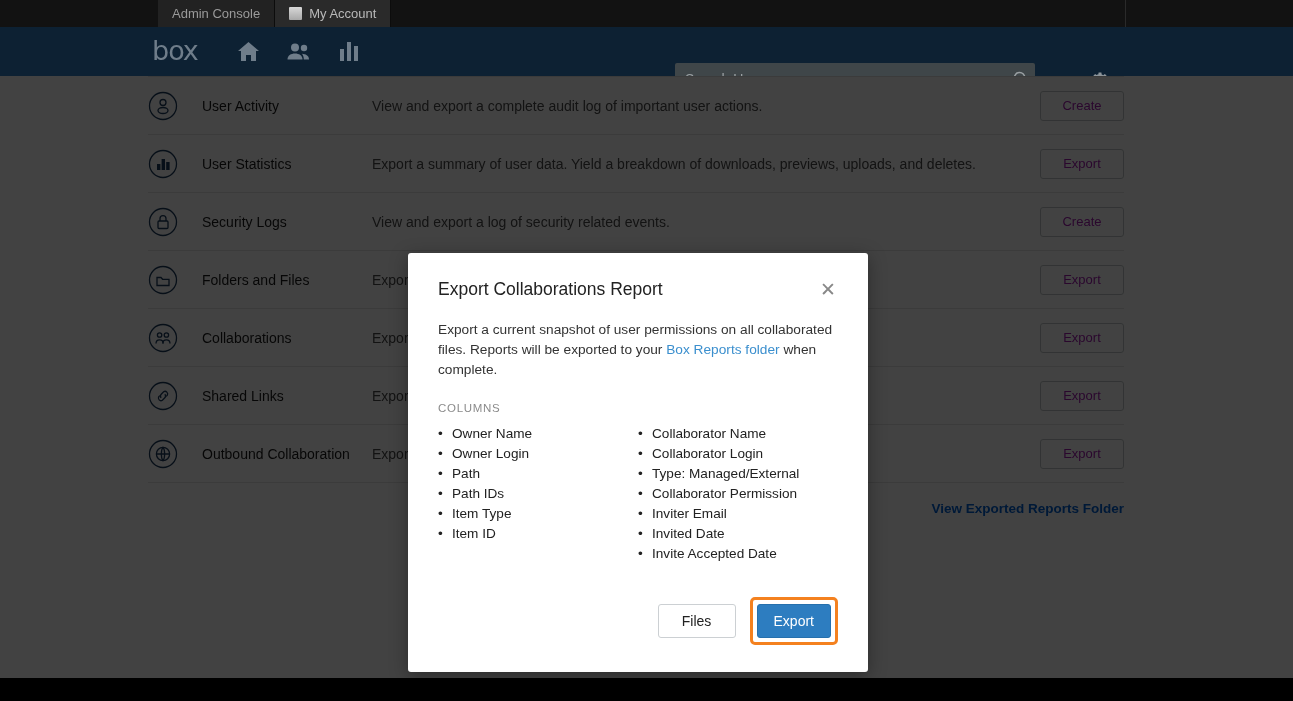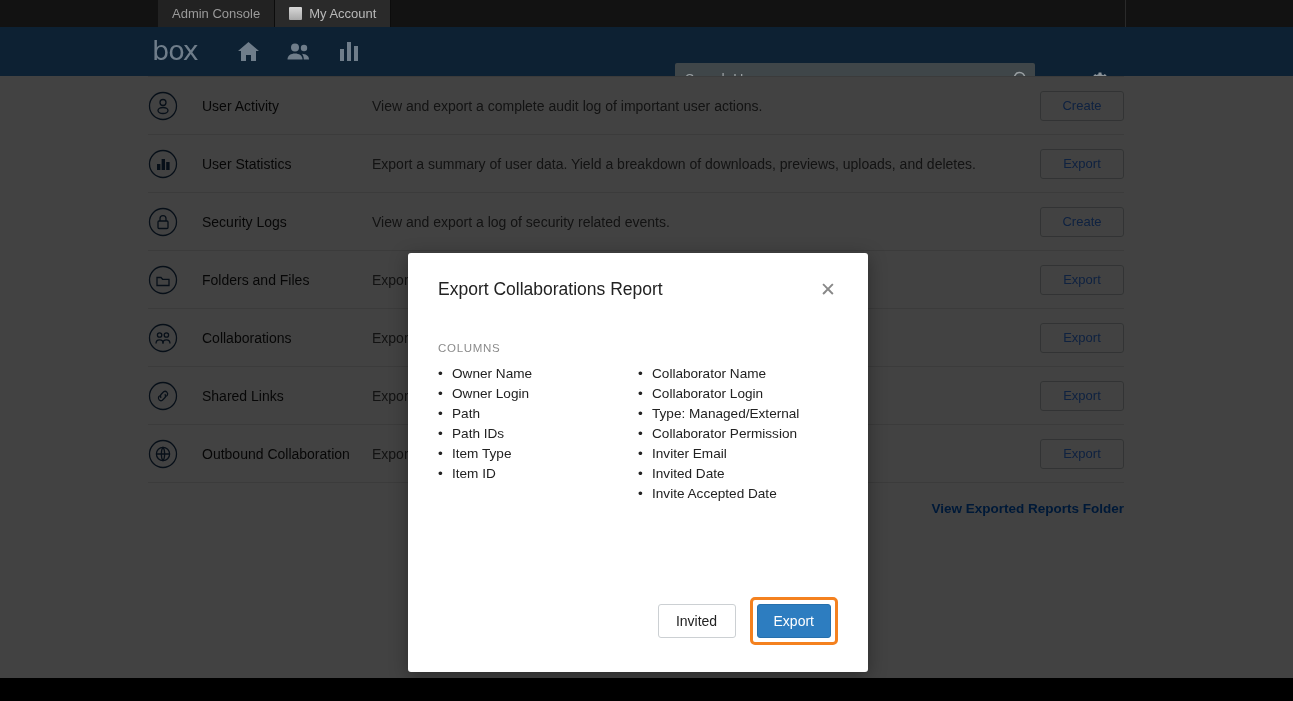--- a/index.html
+++ b/index.html
@@ -95,21 +95,21 @@
   .report-row .rname {
     width: 170px; flex: none; font-size: 14px; color: #1a1a1a;
   }
   .report-row .rdesc {
     flex: 1; font-size: 14px; color: #4a4a4a;
   }
   .report-row .raction { width: 100px; flex: none; display:flex; justify-content:flex-end; }
   .btn-outline {
     min-width: 84px; height: 30px; padding: 0 14px;
     border: 1px solid #c2c6c9; background: #fff; border-radius: 3px;
-    font-size: 13px; color: #3b82f6; cursor: pointer;
+    font-size: 13px; color: #a21caf; cursor: pointer;
     font-family: "Liberation Sans", sans-serif;
   }
   .table-footer {
     border-top: 1px solid #e2e3e4; height: 52px;
     display: flex; align-items: center; justify-content: flex-end;
   }
   .footer-link {
     font-size: 13.5px; color: #0061d5; text-decoration: none; font-weight: bold;
   }
 
@@ -358,20 +358,23 @@
 
   <div class="page-dim"></div>
 
   <div class="modal">
     <div class="modal-head">
       <div class="modal-title">Export Collaborations Report</div>
       <button class="modal-close">✕</button>
     </div>
 
     <div class="modal-body">
+      <div class="modal-desc">
+        <span>Export a current snapshot of user permissions on all collaborated files. Reports will be exported to your </span><a href="#">Box Reports folder</a><span> when complete.</span>
+      </div>
 
       <div class="columns-label">COLUMNS</div>
 
       <div class="columns-grid">
         <div class="col">
           <ul>
             <li>Owner Name</li>
             <li>Owner Login</li>
             <li>Path</li>
             <li>Path IDs</li>
@@ -387,21 +390,21 @@
             <li>Collaborator Permission</li>
             <li>Inviter Email</li>
             <li>Invited Date</li>
             <li>Invite Accepted Date</li>
           </ul>
         </div>
       </div>
     </div>
 
     <div class="modal-footer">
-      <button class="btn-cancel">Invited</button>
+      <button class="btn-cancel">Files</button>
       <span class="btn-primary-wrap">
         <button class="btn-primary">Export</button>
       </span>
     </div>
   </div>
 
   <div class="bottom-black"></div>
 </div>
 
 </body></html>

